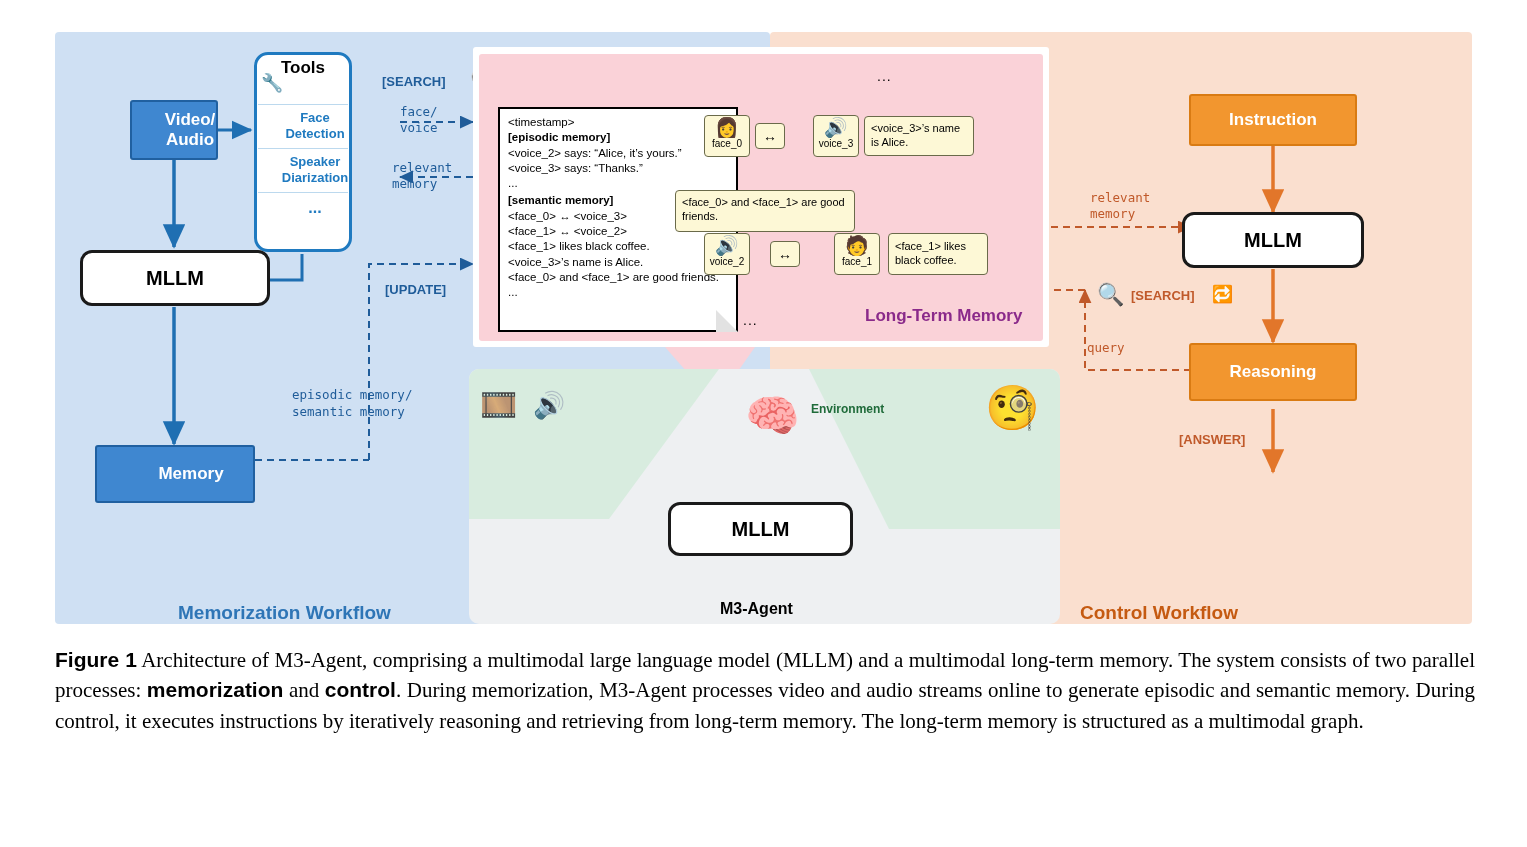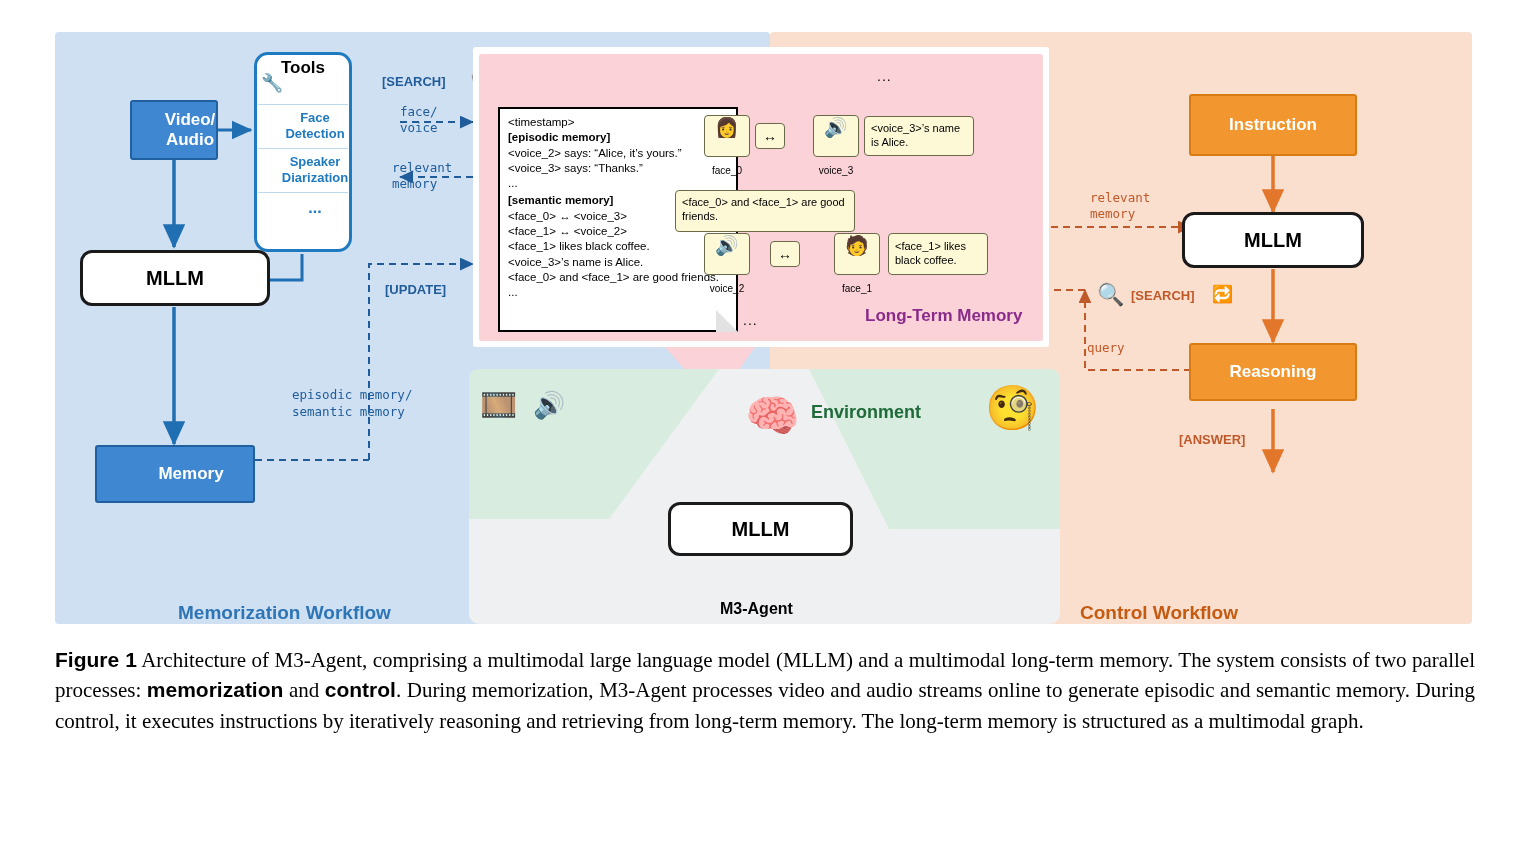--- a/index.html
+++ b/index.html
@@ -183,21 +183,20 @@
   .node-face .glyph {
     font-size: 19px;
     line-height: 22px;
     display: block;
   }
   .node-face .cap {
     font-size: 10px;
     color: #000;
     display: block;
     line-height: 11px;
-    margin-top: 27px;
   }
   .node-text {
     position: absolute;
     background: #fdf8d6;
     border: 1.5px solid #6a6a4a;
     border-radius: 4px;
     box-sizing: border-box;
     font-size: 11px;
     color: #000;
     padding: 5px 6px;
@@ -241,21 +240,21 @@
   #env-green-right {
     position: absolute;
     left: 300px; top: 0;
     width: 291px; height: 160px;
     background: #d8ecdf;
     clip-path: polygon(40px 0, 291px 0, 291px 160px, 120px 160px);
   }
   #env-label {
     position: absolute;
     left: 756px; top: 370px;
-    font-size: 18px;
+    font-size: 12px;
     font-weight: bold;
     color: #1f6b3a;
     text-align: right;
   }
   #m3agent-label {
     position: absolute;
     left: 665px; top: 568px;
     font-size: 16px;
     font-weight: bold;
     color: #000;
@@ -499,21 +498,21 @@
   <div style="position:absolute; left:425px; top:355px; font-size:30px;"><span class="emoji">🎞️</span></div>
   <div style="position:absolute; left:478px; top:358px; font-size:26px;"><span class="emoji">🔊</span></div>
   <div style="position:absolute; left:690px; top:358px; font-size:44px;"><span class="emoji">🧠</span></div>
   <div style="position:absolute; left:930px; top:350px; font-size:44px;"><span class="emoji">🧐</span></div>
 
   <div class="box mllm-box" style="left:613px; top:470px; width:185px; height:54px;">
     <span>MLLM</span>
   </div>
   <div id="m3agent-label">M3-Agent</div>
 
-  <div class="box orange-box" style="left:1134px; top:62px; width:168px; height:62px;">
+  <div class="box orange-box" style="left:1134px; top:62px; width:168px; height:52px;">
     <span>Instruction</span>
   </div>
 
   <div class="box mllm-box" style="left:1127px; top:180px; width:182px; height:56px;">
     <span>MLLM</span>
   </div>
 
   <div class="box orange-box" style="left:1134px; top:311px; width:168px; height:58px;">
     <span>Reasoning</span>
   </div>

